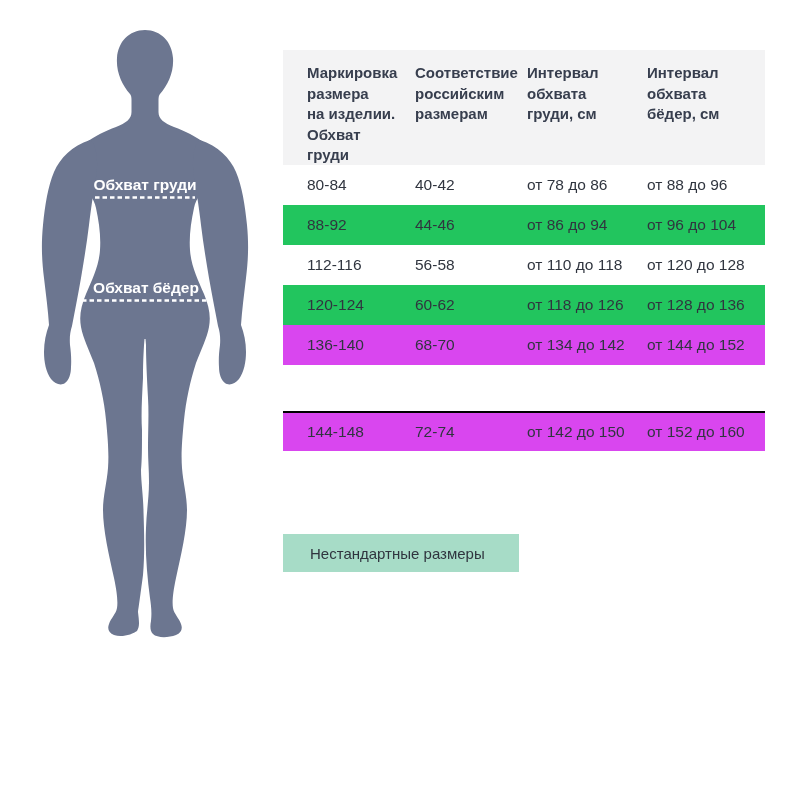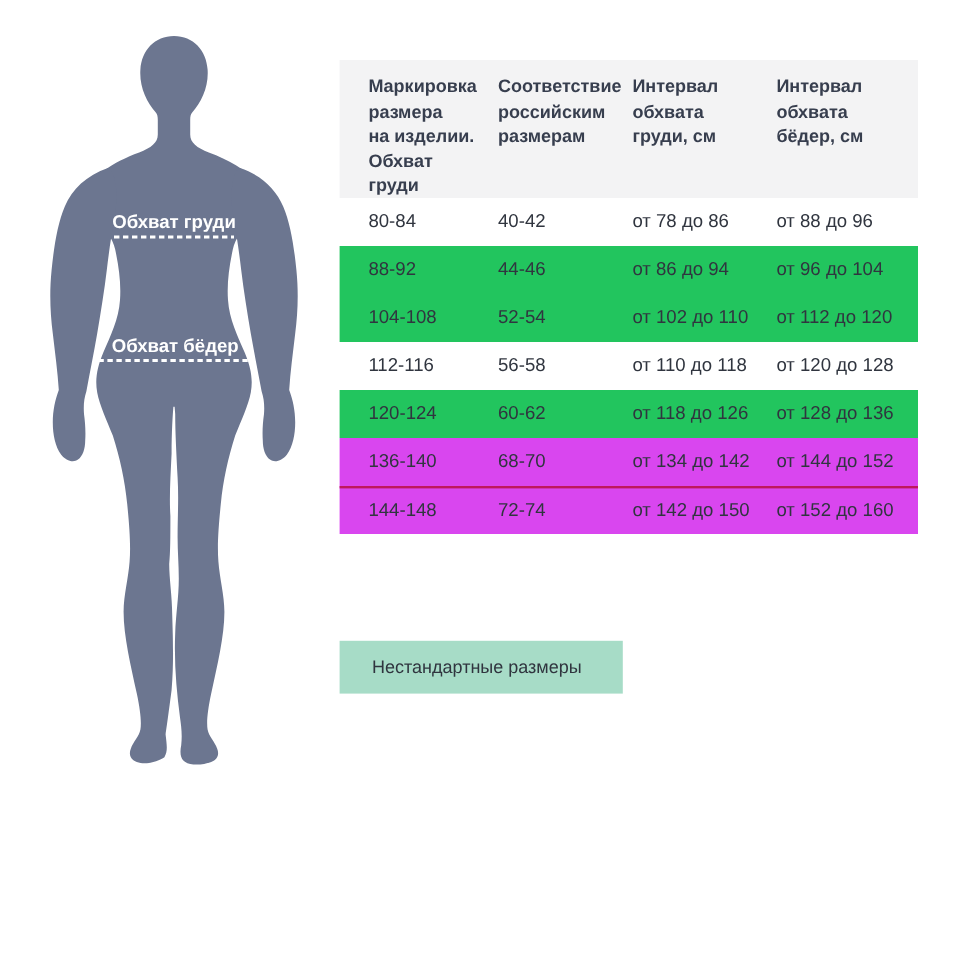--- a/index.html
+++ b/index.html
@@ -17,24 +17,24 @@
     font-weight:bold; font-size:15px; line-height:20.5px; color:#373e4e;
   }
   .th { white-space:pre-line; }
   .trow {
     display:grid; grid-template-columns:108px 112px 120px 1fr;
     padding-left:24px; height:40px; align-items:center;
     font-size:15.5px; box-sizing:border-box;
   }
   .trow.stripe { background:#22c55e; }
   .trow.green  { background:#d946ef; }
-  .trow.green + .trow.green { border-top:2px solid #be185d; }
+  .trow.green + .trow.green { border-top:2px solid #000000;margin-top:46px; }
 
   .legend-badge {
-    position:absolute; left:283px; top:534px; width:236px; height:44px;
+    position:absolute; left:283px; top:534px; width:236px; height:38px;
     background:#a7dcc7; box-sizing:border-box;
     display:flex; align-items:center; padding-left:27px;
     font-size:15px; color:#30353f;
   }
 </style>
 </head>
 <body>
 
 <div class="canvas">
 
@@ -166,26 +166,20 @@
       <div>40-42</div>
       <div>от 78 до 86</div>
       <div>от 88 до 96</div>
     </div>
     <div class="trow stripe">
       <div>88-92</div>
       <div>44-46</div>
       <div>от 86 до 94</div>
       <div>от 96 до 104</div>
     </div>
-    <div class="trow stripe">
-      <div>104-108</div>
-      <div>52-54</div>
-      <div>от 102 до 110</div>
-      <div>от 112 до 120</div>
-    </div>
     <div class="trow">
       <div>112-116</div>
       <div>56-58</div>
       <div>от 110 до 118</div>
       <div>от 120 до 128</div>
     </div>
     <div class="trow stripe">
       <div>120-124</div>
       <div>60-62</div>
       <div>от 118 до 126</div>

